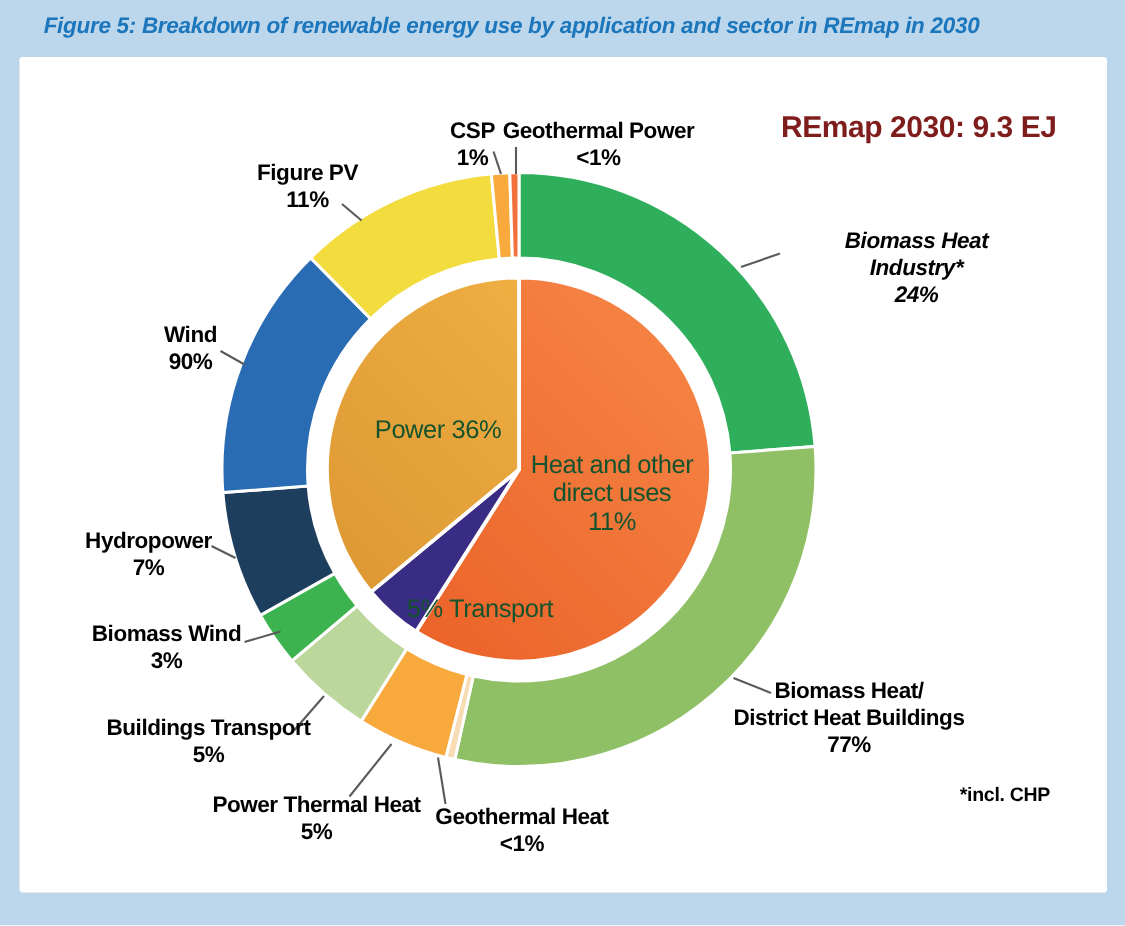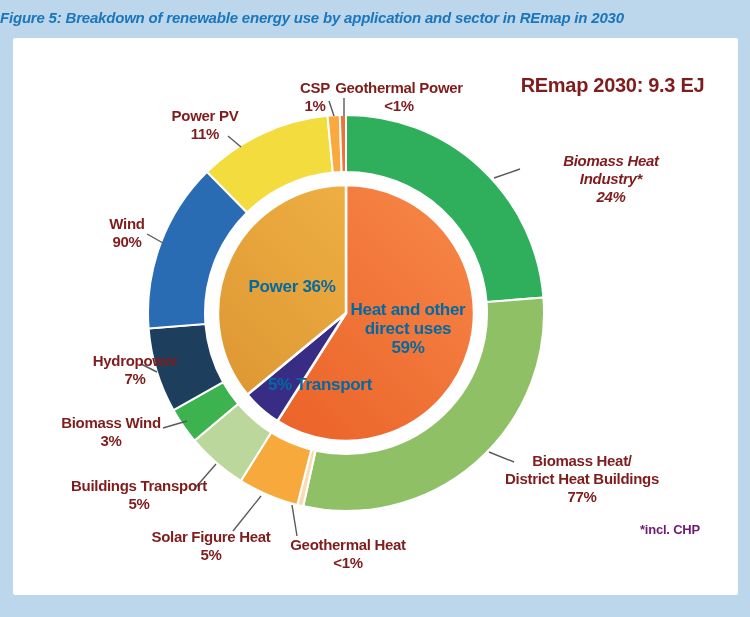--- a/index.html
+++ b/index.html
@@ -4,47 +4,47 @@
 <style>
   * { margin:0; padding:0; box-sizing:border-box; }
   html,body { width:750px; height:617px; }
   body { font-family:"Liberation Sans", sans-serif; }
   .page {
     position:relative; width:750px; height:617px;
     background:#BCD6EB; overflow:hidden;
   }
   .figure-title {
     position:absolute; left:0; top:9px; width:682px;
-    text-align:left; font-size:15px; font-weight:bold; font-style:italic;
+    text-align:center; font-size:15px; font-weight:bold; font-style:italic;
     color:#1B76BC; letter-spacing:-0.2px;
   }
   .panel {
     position:absolute; left:13px; top:38px; width:725px; height:557px;
     background:#FFFFFF; border-radius:2px;
   }
   #chart-svg { position:absolute; left:0; top:0; }
   .heading {
     position:absolute; left:505px; top:74px; width:215px;
     text-align:center; font-size:20px; font-weight:bold;
     color:#7f1d1d; letter-spacing:-0.3px;
   }
   .slabel {
     position:absolute; transform:translateX(-50%);
     text-align:center; font-size:15px; font-weight:bold; line-height:18px;
-    color:#7f1d1d; letter-spacing:-0.3px; white-space:pre-line;
+    color:#000000; letter-spacing:-0.3px; white-space:pre-line;
   }
   .ilabel {
     position:absolute; transform:translateX(-50%);
-    text-align:center; font-size:17px; font-weight:bold; line-height:19px;
-    color:#0369a1; letter-spacing:-0.3px; white-space:pre-line;
+    text-align:center; font-size:17px; font-weight:normal; line-height:19px;
+    color:#14532d; letter-spacing:-0.3px; white-space:pre-line;
   }
   .footnote {
     position:absolute; left:600px; top:522px; width:100px;
     text-align:right; font-size:13px; font-weight:bold;
-    color:#701a75; letter-spacing:-0.2px;
+    color:#000000; letter-spacing:-0.2px;
   }
 </style>
 </head>
 <body>
 
 <div class="page">
 
   <div class="figure-title">Figure 5: Breakdown of renewable energy use by application and sector in REmap in 2030</div>
 
   <div class="panel"></div>
@@ -90,32 +90,32 @@
       <line x1="297" y1="536" x2="292" y2="505"></line>
       <line x1="494" y1="178" x2="520" y2="169"></line>
       <line x1="489" y1="452" x2="514" y2="462"></line>
     </g>
   </svg>
 
   <div class="heading">REmap 2030: 9.3 EJ</div>
 
   <div class="slabel" style="left:315px; top:79px;"><div>CSP</div><div>1%</div></div>
   <div class="slabel" style="left:399px; top:79px;"><div>Geothermal Power</div><div>&lt;1%</div></div>
-  <div class="slabel" style="left:205px; top:107px;"><div>Power PV</div><div>11%</div></div>
+  <div class="slabel" style="left:205px; top:107px;"><div>Figure PV</div><div>11%</div></div>
   <div class="slabel" style="left:127px; top:215px;"><div>Wind</div><div>90%</div></div>
-  <div class="slabel" style="left:99px;  top:352px;margin-left:36px;"><div>Hydropower</div><div>7%</div></div>
+  <div class="slabel" style="left:99px;  top:352px;"><div>Hydropower</div><div>7%</div></div>
   <div class="slabel" style="left:111px; top:414px;"><div>Biomass Wind</div><div>3%</div></div>
   <div class="slabel" style="left:139px; top:477px;"><div>Buildings Transport</div><div>5%</div></div>
-  <div class="slabel" style="left:211px; top:528px;"><div>Solar Figure Heat</div><div>5%</div></div>
+  <div class="slabel" style="left:211px; top:528px;"><div>Power Thermal Heat</div><div>5%</div></div>
   <div class="slabel" style="left:348px; top:536px;"><div>Geothermal Heat</div><div>&lt;1%</div></div>
   <div class="slabel" style="left:611px; top:152px;font-style:italic;"><div>Biomass Heat Industry*</div><div>24%</div></div>
-  <div class="slabel" style="left:566px; top:452px;margin-left:16px;"><div>Biomass Heat/
+  <div class="slabel" style="left:566px; top:452px;"><div>Biomass Heat/
 District Heat Buildings</div><div>77%</div></div>
 
   <div class="ilabel" style="left:292px; top:277px;">Power 36%</div>
   <div class="ilabel" style="left:408px; top:300px;">Heat and other
 direct uses
-59%</div>
-  <div class="ilabel" style="left:320px; top:375px;">5% Transport</div>
+11%</div>
+  <div class="ilabel" style="left:320px; top:396px;">5% Transport</div>
 
   <div class="footnote">*incl. CHP</div>
 
 </div>
 
 </body></html>

